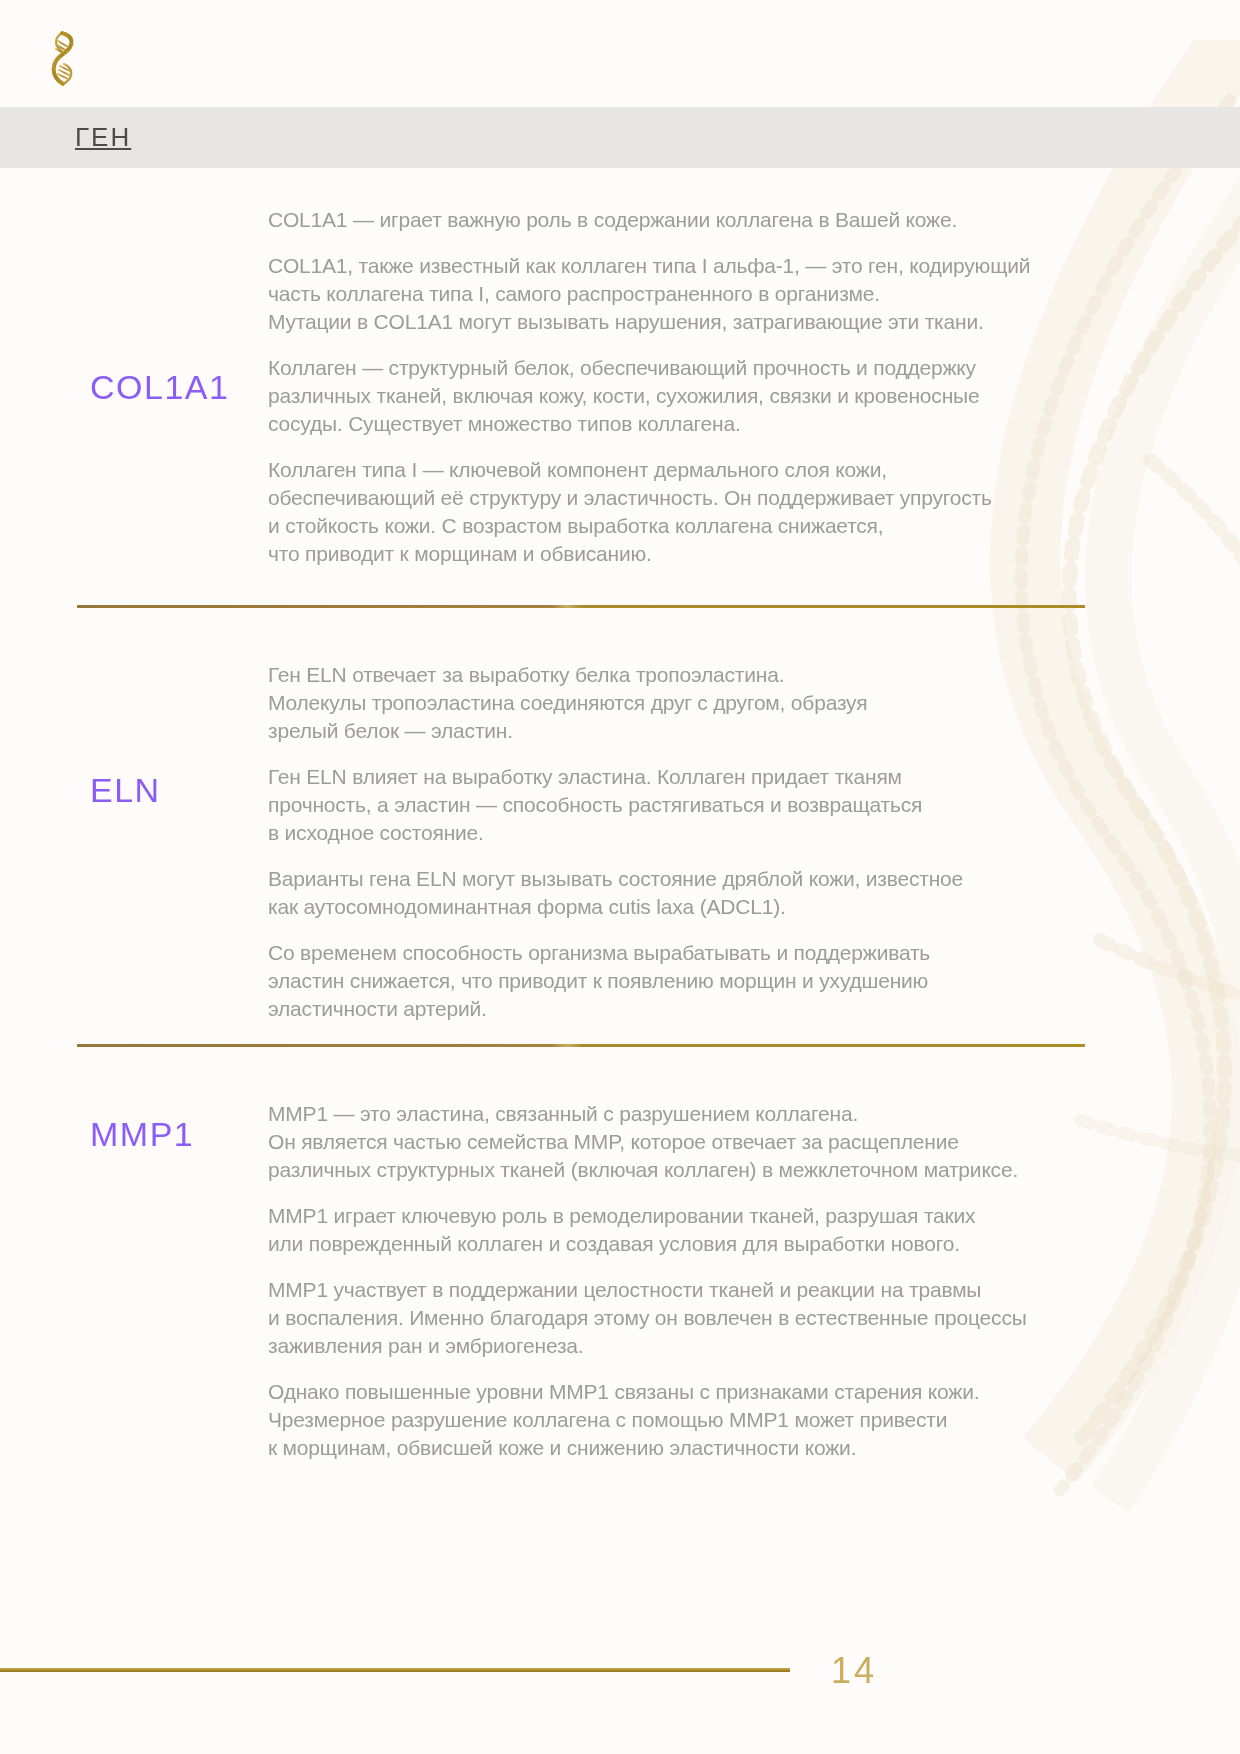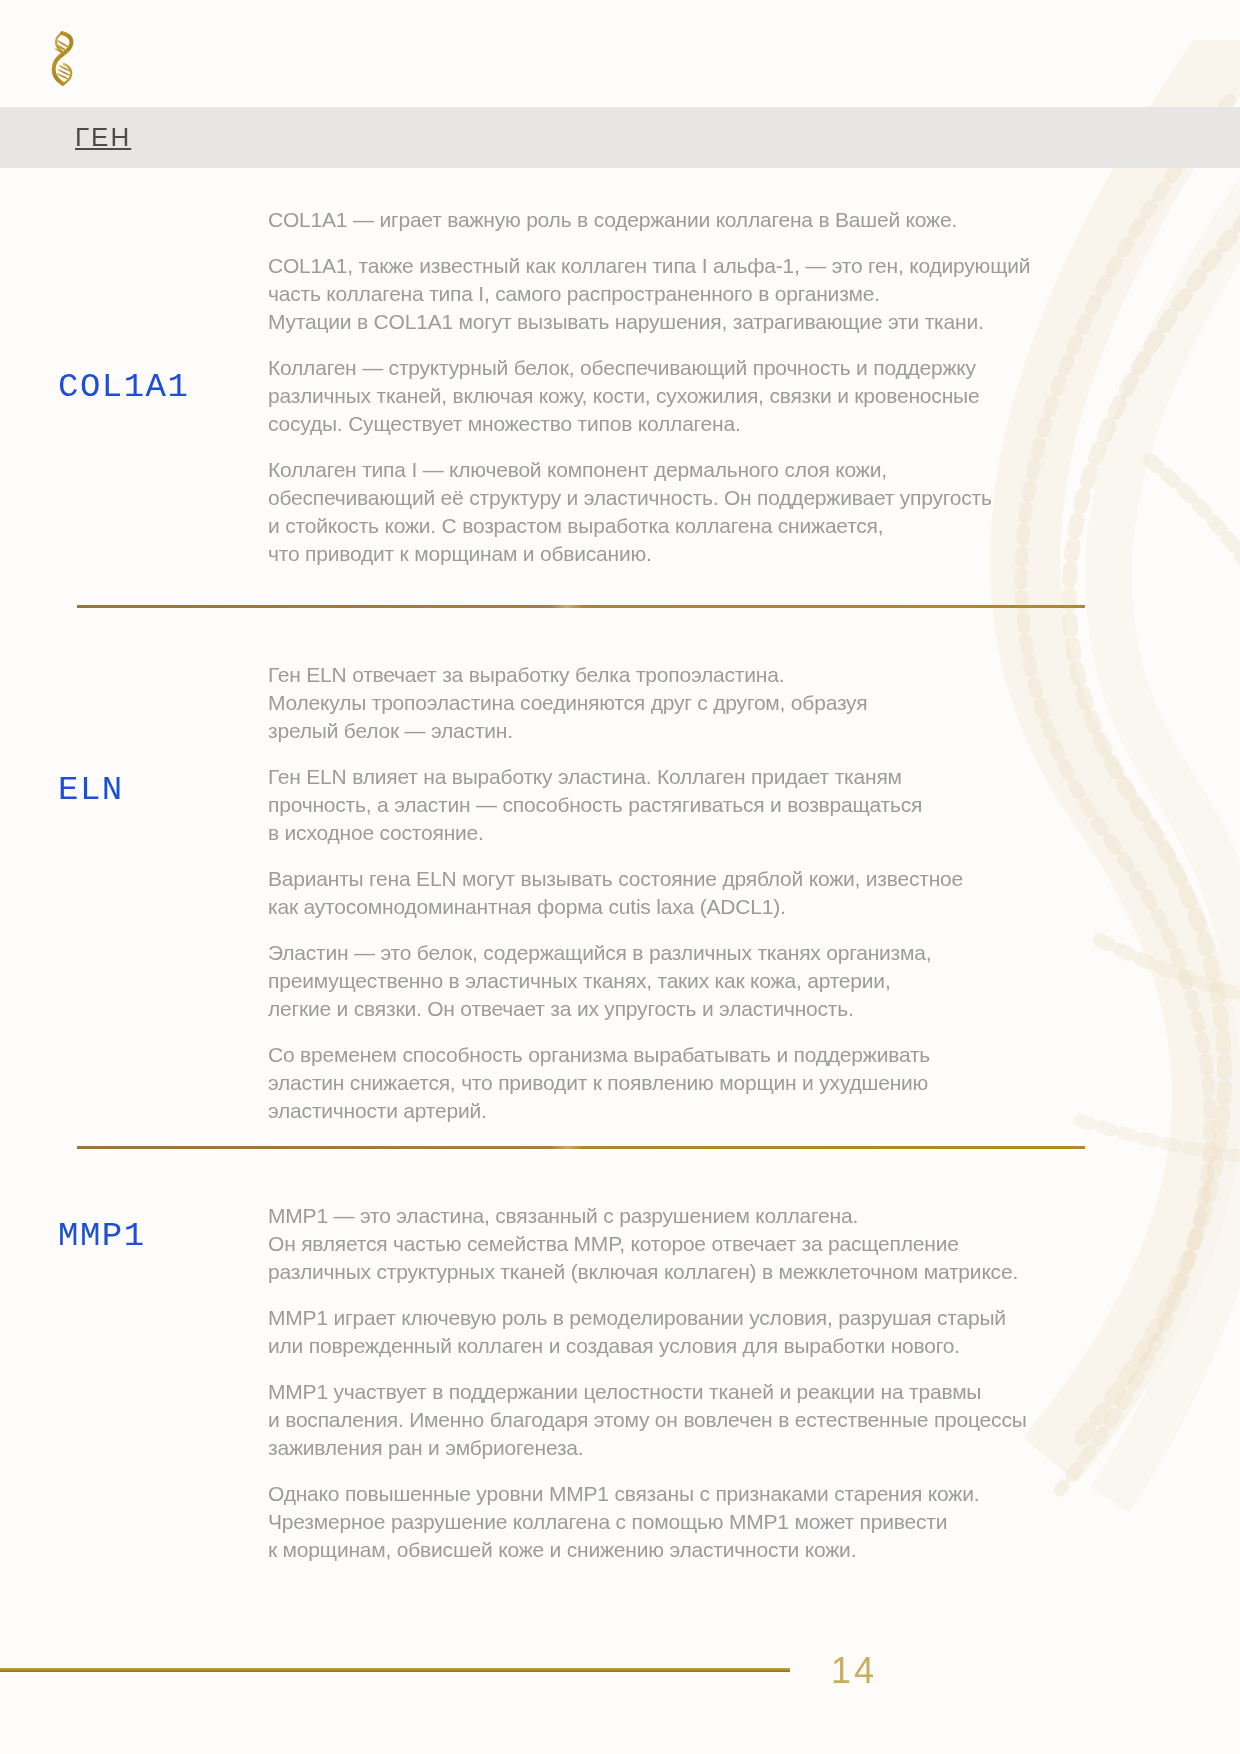--- a/index.html
+++ b/index.html
@@ -31,22 +31,22 @@
     font-size:26px;letter-spacing:1.5px;color:#4c4c4c;font-weight:400;
   }
 
   .content{position:absolute;top:168px;left:0;width:1240px;}
 
   section{position:relative;}
   .sec{padding-top:30px;}
   .sec-eln,.sec-mmp1{padding-top:45px;}
 
   .gene-label{
-    position:absolute;left:58px;
-    font-size:34px;color:#1d4ed8;letter-spacing:1.5px;font-weight:400;font-family:Liberation Mono, monospace;
+    position:absolute;left:90px;
+    font-size:34px;color:#8b5cf6;letter-spacing:1.5px;font-weight:400;
   }
   .sec-col1a1 .gene-label{top:200px;}
   .sec-eln    .gene-label{top:163px;}
   .sec-mmp1   .gene-label{top:68px;}
 
   .paras{margin-left:268px;width:790px;}
   .paras p{
     margin:8px 0 18px 0;
     font-size:21px;line-height:28px;
     color:#9c9c9c;font-weight:400;
@@ -136,38 +136,35 @@
       <div class="gene-label">ELN</div>
       <div class="paras">
         <p>Ген ELN отвечает за выработку белка тропоэластина.
 Молекулы тропоэластина соединяются друг с другом, образуя
 зрелый белок — эластин.</p>
         <p>Ген ELN влияет на выработку эластина. Коллаген придает тканям
 прочность, а эластин — способность растягиваться и возвращаться
 в исходное состояние.</p>
         <p>Варианты гена ELN могут вызывать состояние дряблой кожи, известное
 как аутосомнодоминантная форма cutis laxa (ADCL1).</p>
-        <p>Эластин — это белок, содержащийся в различных тканях организма,
-преимущественно в эластичных тканях, таких как кожа, артерии,
-легкие и связки. Он отвечает за их упругость и эластичность.</p>
         <p>Со временем способность организма вырабатывать и поддерживать
 эластин снижается, что приводит к появлению морщин и ухудшению
 эластичности артерий.</p>
       </div>
     </section>
 
     <div class="divider divider-2"></div>
 
     <section class="sec sec-mmp1">
       <div class="gene-label">MMP1</div>
       <div class="paras">
         <p>MMP1 — это эластина, связанный с разрушением коллагена.
 Он является частью семейства MMP, которое отвечает за расщепление
 различных структурных тканей (включая коллаген) в межклеточном матриксе.</p>
-        <p>MMP1 играет ключевую роль в ремоделировании условия, разрушая старый
+        <p>MMP1 играет ключевую роль в ремоделировании тканей, разрушая таких
 или поврежденный коллаген и создавая условия для выработки нового.</p>
         <p>MMP1 участвует в поддержании целостности тканей и реакции на травмы
 и воспаления. Именно благодаря этому он вовлечен в естественные процессы
 заживления ран и эмбриогенеза.</p>
         <p>Однако повышенные уровни MMP1 связаны с признаками старения кожи.
 Чрезмерное разрушение коллагена с помощью MMP1 может привести
 к морщинам, обвисшей коже и снижению эластичности кожи.</p>
       </div>
     </section>
 

